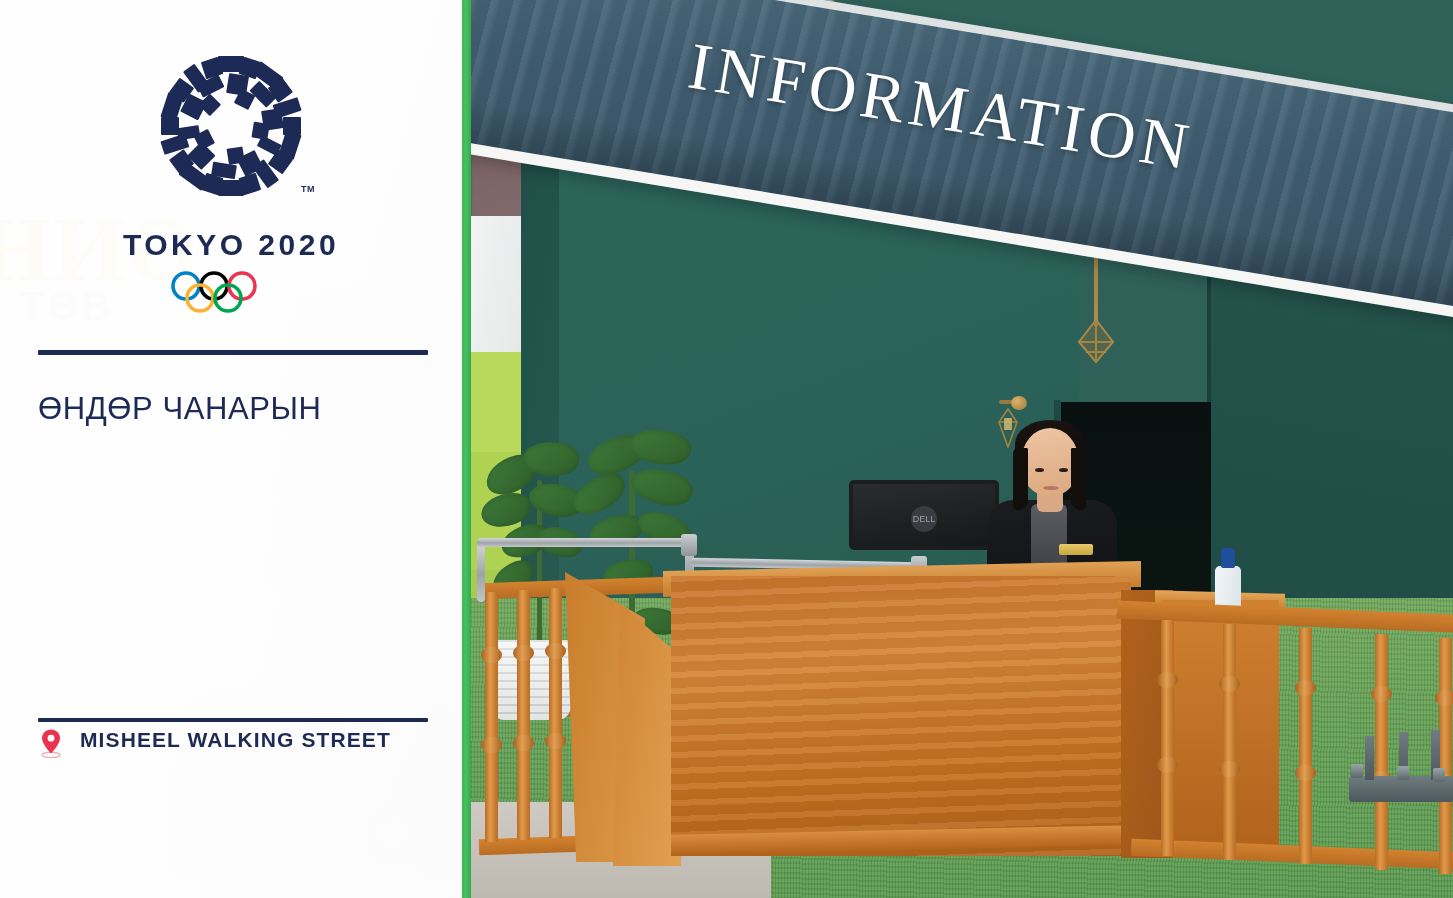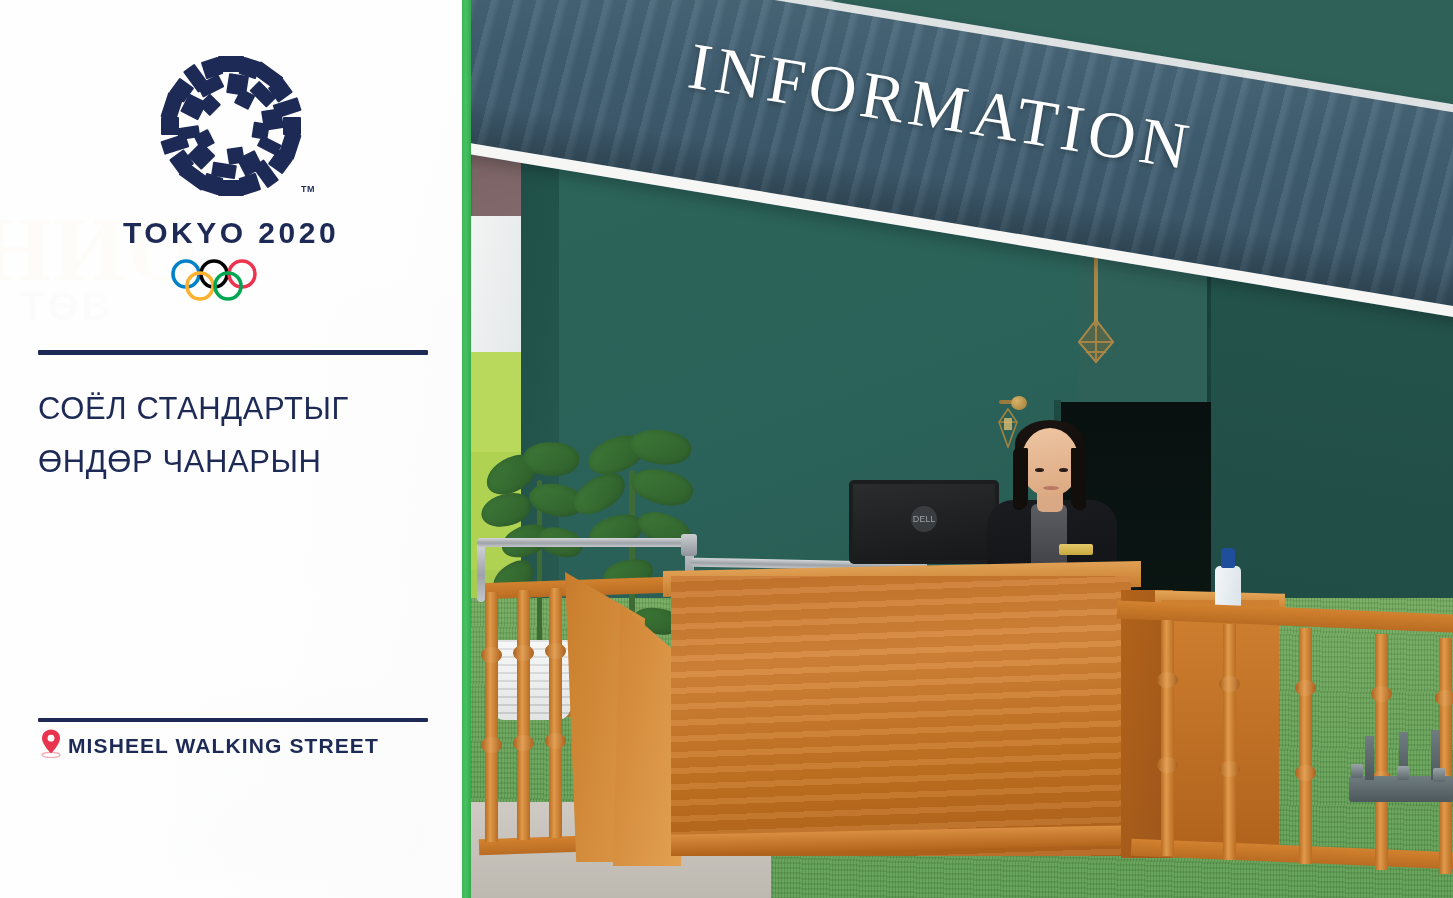--- a/index.html
+++ b/index.html
@@ -57,21 +57,21 @@
     position: absolute; left: 0; top: 50px; width: 462px;
     text-align: center;
   }
   #tokyo-emblem { position: relative; width: 152px; height: 152px; margin: 0 auto; }
   #tokyo-emblem svg { display: block; }
   .tm-mark {
     position: absolute; right: -8px; bottom: 8px;
     font-size: 9px; color: #1d2a55; font-weight: 700; letter-spacing: .5px;
   }
   #tokyo-wordmark {
-    margin-top: 14px; font-size: 30px; font-weight: 700;
+    margin-top: 26px; font-size: 30px; font-weight: 700;
     letter-spacing: 3.5px; color: #1d2a55;
     font-family: "Liberation Sans", sans-serif;
   }
   #olympic-rings { margin: 8px auto 0; width: 122px; height: 46px; display: block; }
 
   
   .rule {
     position: absolute; left: 38px; width: 390px; height: 5px;
     background: #1d2a55; border-radius: 1px;
   }
@@ -82,21 +82,21 @@
     position: absolute; left: 38px; top: 383px; width: 400px;
   }
   #headline .hl-line {
     font-size: 31px; line-height: 52.5px; letter-spacing: .6px;
     color: #1d2a55; font-weight: 400; white-space: nowrap;
     font-family: "Liberation Sans", sans-serif;
   }
 
   #location-row {
     position: absolute; left: 38px; top: 728px;
-    display: flex; align-items: flex-end; gap: 4px;
+    display: flex; align-items: flex-start; gap: 16px;
   }
   #pin-icon { width: 26px; height: 30px; display: block; }
   #location-label {
     font-size: 21px; font-weight: 700; letter-spacing: 1.1px;
     color: #1d2a55; white-space: nowrap;
   }
 
   
   #green-divider {
     width: 9px; height: 898px; flex: 0 0 9px;
@@ -403,21 +403,21 @@
     background: linear-gradient(180deg,#d4d7da,#9ea3a8 55%,#c3c7cb);
     border-radius: 4px;
   }
   .pipe-joint {
     position: absolute; width: 16px; height: 22px; border-radius: 3px;
     background: linear-gradient(180deg,#c9ced2,#8e949a);
   }
 
   
   .mon-screen {
-    left: 378px; top: 480px; width: 150px; height: 84px;
+    left: 378px; top: 480px; width: 150px; height: 70px;
     background: linear-gradient(170deg,#2a2c2e,#151719);
     border-radius: 5px; border: 4px solid #1b1d1f;
   }
   .mon-logo {
     position: absolute; left: 50%; top: 22px; transform: translateX(-50%);
     width: 26px; height: 26px; border-radius: 50%;
     background: #3a3d40;
     display: flex; align-items: center; justify-content: center;
     font-size: 9px; color: #9aa0a5; font-family: "Liberation Sans", sans-serif;
   }
@@ -656,21 +656,20 @@
           <circle cx="72" cy="16" r="13" stroke="#ee334e"></circle>
           <circle cx="30" cy="28" r="13" stroke="#fcb131"></circle>
           <circle cx="58" cy="28" r="13" stroke="#00a651"></circle>
         </g>
       </svg>
     </div>
 
     <div class="rule" id="rule-top"></div>
 
     <div id="headline">
-      <div class="hl-line">СОЁЛ  СТАНДАРТЫГ</div>
       <div class="hl-line">ӨНДӨР  ЧАНАРЫН</div>
     </div>
 
     <div class="rule" id="rule-bottom"></div>
 
     <div id="location-row">
       <svg id="pin-icon" viewBox="0 0 26 30" aria-hidden="true">
         <ellipse cx="13" cy="27" rx="9" ry="2.6" fill="none" stroke="#f0a9b4" stroke-width="1.2"></ellipse>
         <path d="M13 1.5c-5 0-9 3.9-9 8.8 0 6.4 9 15.2 9 15.2s9-8.8 9-15.2c0-4.9-4-8.8-9-8.8z" fill="#e8344e"></path>
         <circle cx="13" cy="10.2" r="3.4" fill="#ffffff"></circle>

